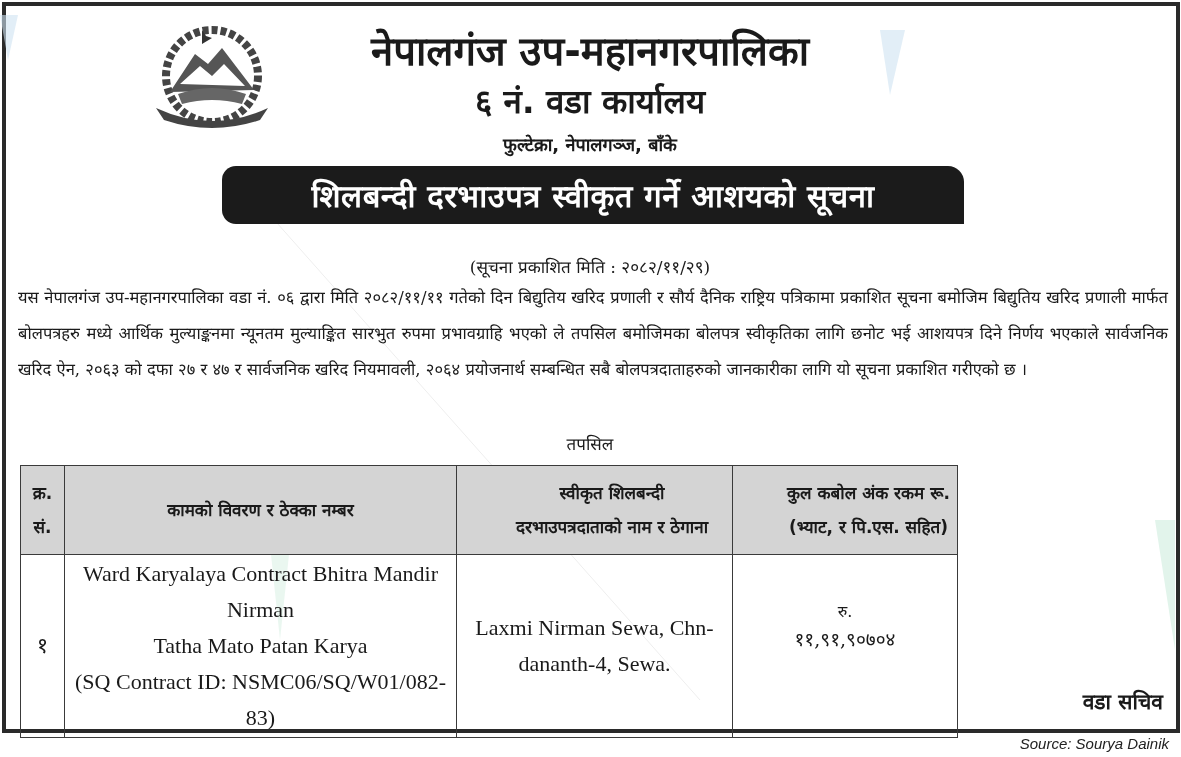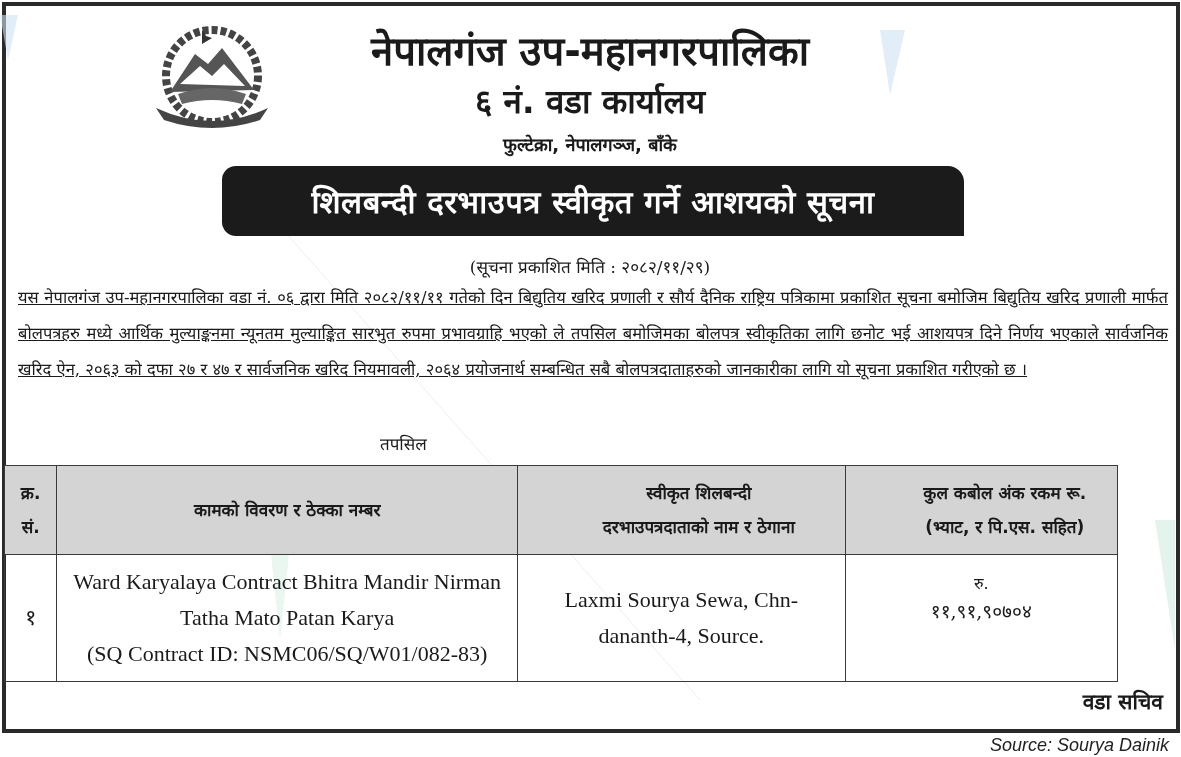--- a/index.html
+++ b/index.html
@@ -3,34 +3,34 @@
 <meta charset="utf-8">
 <style>
   html, body { margin: 0; padding: 0; background: #ffffff; }
   body { width: 1181px; height: 757px; position: relative; overflow: hidden; font-family: "DejaVu Sans", sans-serif; color: #1a1a1a; }
   .frame { position: absolute; left: 2px; top: 2px; width: 1170px; height: 723px; border: 4px solid #2a2a2a; background: #fff; }
   .emblem { position: absolute; left: 150px; top: 24px; width: 124px; height: 108px; }
   .hdr { position: absolute; left: 0; width: 1181px; text-align: center; font-weight: bold; color: #1a1a1a; }
   .hdr1 { top: 22px; font-size: 40px; left: 180px; width: 820px; }
   .hdr2 { top: 78px; font-size: 33px; left: 180px; width: 820px; }
   .hdr3 { top: 132px; font-size: 18px; left: 180px; width: 820px; }
-  .banner { position: absolute; left: 222px; top: 166px; width: 742px; height: 70px; background: #1b1b1b; color: #fff; border-radius: 14px 16px 0 14px; display: flex; align-items: center; justify-content: center; font-size: 31px; font-weight: bold; letter-spacing: 0.5px; }
+  .banner { position: absolute; left: 222px; top: 166px; width: 742px; height: 58px; background: #1b1b1b; color: #fff; border-radius: 14px 16px 0 14px; display: flex; align-items: center; justify-content: center; font-size: 31px; font-weight: bold; letter-spacing: 0.5px; }
   .date { position: absolute; top: 243px; left: 180px; width: 820px; text-align: center; font-family: "DejaVu Serif", serif; font-size: 17px; margin-top: 12px; }
-  .body { position: absolute; left: 18px; top: 280px; width: 1150px; font-family: "DejaVu Serif", serif; font-size: 16.5px; line-height: 36px; text-align: justify; text-decoration: underline; }
-  .tapasil { position: absolute; top: 432px; left: 380px; width: 420px; font-family: "DejaVu Serif", serif; font-size: 17px; }
-  table.t { position: absolute; left: 4px; top: 465px; width: 1114px; border-collapse: collapse; }
+  .body { position: absolute; left: 18px; top: 280px; width: 1150px; font-family: "DejaVu Serif", serif; font-size: 16.5px; line-height: 36px; text-align: justify; }
+  .tapasil { position: absolute; top: 432px; left: 380px; width: 420px; text-align: center; font-family: "DejaVu Serif", serif; font-size: 17px; }
+  table.t { position: absolute; left: 20px; top: 465px; width: 938px; border-collapse: collapse; }
   table.t th, table.t td { border: 1.5px solid #3a3a3a; text-align: center; vertical-align: middle; }
   table.t th { background: #d4d4d4; font-weight: bold; font-size: 17px; height: 86px; line-height: 34px; }
   table.t td { height: 124px; font-family: "Liberation Serif", serif; font-size: 22px; line-height: 36px; }
   .c1 { width: 55px; } .c2 { width: 505px; } .c3 { width: 325px; padding-left: 36px; } .c4 { width: 255px; padding-left: 48px; }
   td.num { font-family: "DejaVu Serif", serif; font-size: 20px; }
   .amt-lbl { font-family: "DejaVu Serif", serif; font-size: 16px; display: block; line-height: 26px; }
   .amt-val { font-family: "DejaVu Serif", serif; font-size: 19px; display: block; line-height: 28px; margin-bottom: 41px; }
   .sign { position: absolute; right: 18px; top: 687px; font-size: 21px; font-weight: bold; }
-  .source { position: absolute; right: 12px; top: 735px; font-family: "Liberation Sans", sans-serif; font-style: italic; font-size: 18px; color: #222; }
+  .source { position: absolute; right: 12px; top: 735px; font-family: "Liberation Sans", sans-serif; font-style: italic; font-size: 15px; color: #222; }
   .wm { position: absolute; pointer-events: none; }
 </style>
 </head>
 <body>
 
 <div class="frame"></div>
 
 <svg class="wm" style="left:0;top:0;" width="1181" height="757">
   <path d="M0 15 L18 15 L8 60 Z" fill="#cfe3f2" opacity="0.6"></path>
   <path d="M880 30 L905 30 L890 95 Z" fill="#cfe3f2" opacity="0.6"></path>
@@ -82,22 +82,22 @@
   </thead>
   <tbody>
     <tr>
       <td class="num">१</td>
       <td>
         <span>Ward Karyalaya Contract Bhitra Mandir Nirman</span><br>
         <span>Tatha Mato Patan Karya</span><br>
         <span>(SQ Contract ID: NSMC06/SQ/W01/082-83)</span>
       </td>
       <td>
-        <span>Laxmi Sourya Sewa, Chn-</span><br>
-        <span>dananth-4, Source.</span>
+        <span>Laxmi Nirman Sewa, Chn-</span><br>
+        <span>dananth-4, Sewa.</span>
       </td>
       <td>
         <span class="amt-lbl">रु.</span>
         <span class="amt-val">११,९१,९०७०४</span>
       </td>
     </tr>
   </tbody>
 </table>
 
 <div class="sign">वडा सचिव</div>

